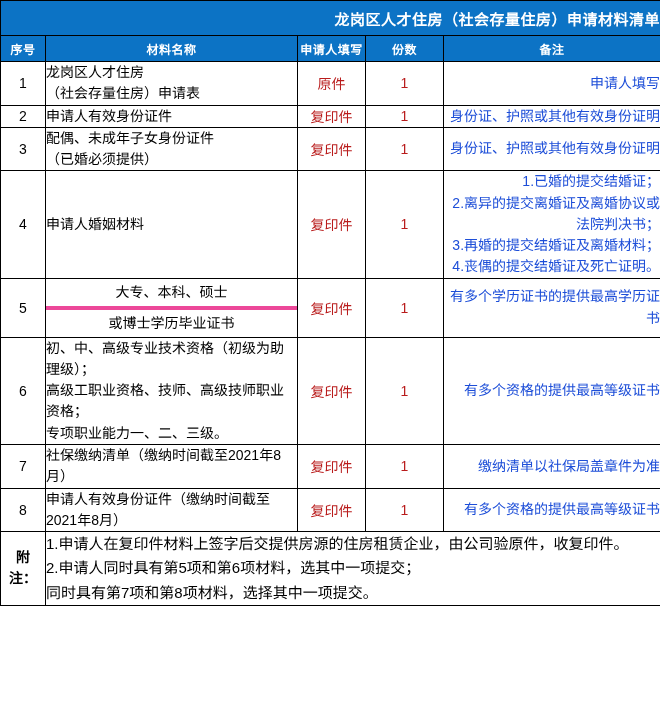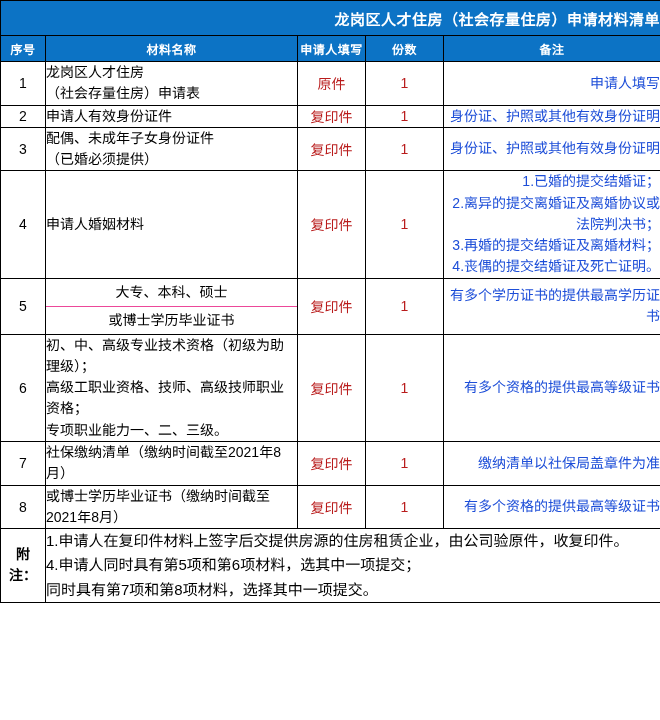--- a/index.html
+++ b/index.html
@@ -96,21 +96,21 @@
     width: 100%;
   }
   .split-cell .split-line {
     display: block;
     text-align: center;
     font-size: 14px;
     line-height: 1.5;
     padding: 3px 0;
   }
   .split-cell .split-line.first {
-    border-bottom: 1px solid #ec4899;
+    border-bottom: 4px solid #ec4899;
   }
 
   
   .note-label {
     text-align: center;
     font-size: 14px;
     font-weight: bold;
     color: #000000;
     line-height: 1.5;
     vertical-align: middle;
@@ -210,28 +210,28 @@
   <tr>
     <td class="c-index">7</td>
     <td class="c-name top">社保缴纳清单（缴纳时间截至2021年8月）</td>
     <td class="c-form">复印件</td>
     <td class="c-qty">1</td>
     <td class="c-remark">缴纳清单以社保局盖章件为准</td>
   </tr>
 
   <tr>
     <td class="c-index">8</td>
-    <td class="c-name top">或博士学历毕业证书（缴纳时间截至2021年8月）</td>
+    <td class="c-name top">申请人有效身份证件（缴纳时间截至2021年8月）</td>
     <td class="c-form">复印件</td>
     <td class="c-qty">1</td>
     <td class="c-remark">有多个资格的提供最高等级证书</td>
   </tr>
 
   <tr>
     <td class="note-label">附<br>注：</td>
     <td class="note-body" colspan="4">
       <span class="note-line">1.申请人在复印件材料上签字后交提供房源的住房租赁企业，由公司验原件，收复印件。</span>
-      <span class="note-line">4.申请人同时具有第5项和第6项材料，选其中一项提交；</span>
+      <span class="note-line">2.申请人同时具有第5项和第6项材料，选其中一项提交；</span>
       <span class="note-line">同时具有第7项和第8项材料，选择其中一项提交。</span>
     </td>
   </tr>
 </tbody>
   </table>
 
 </body></html>

